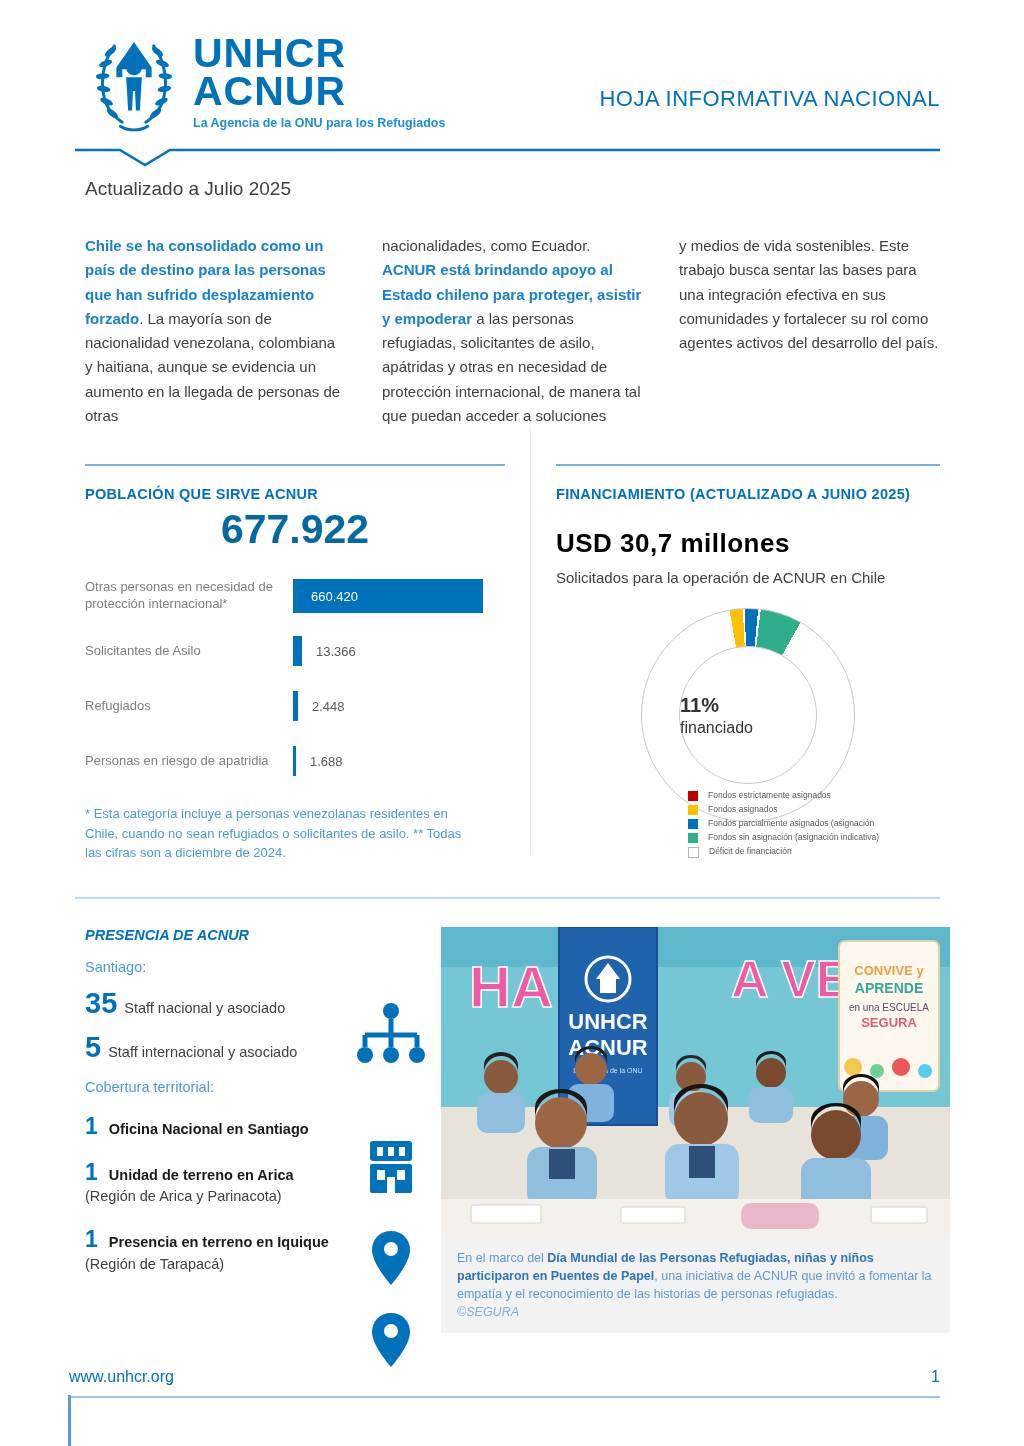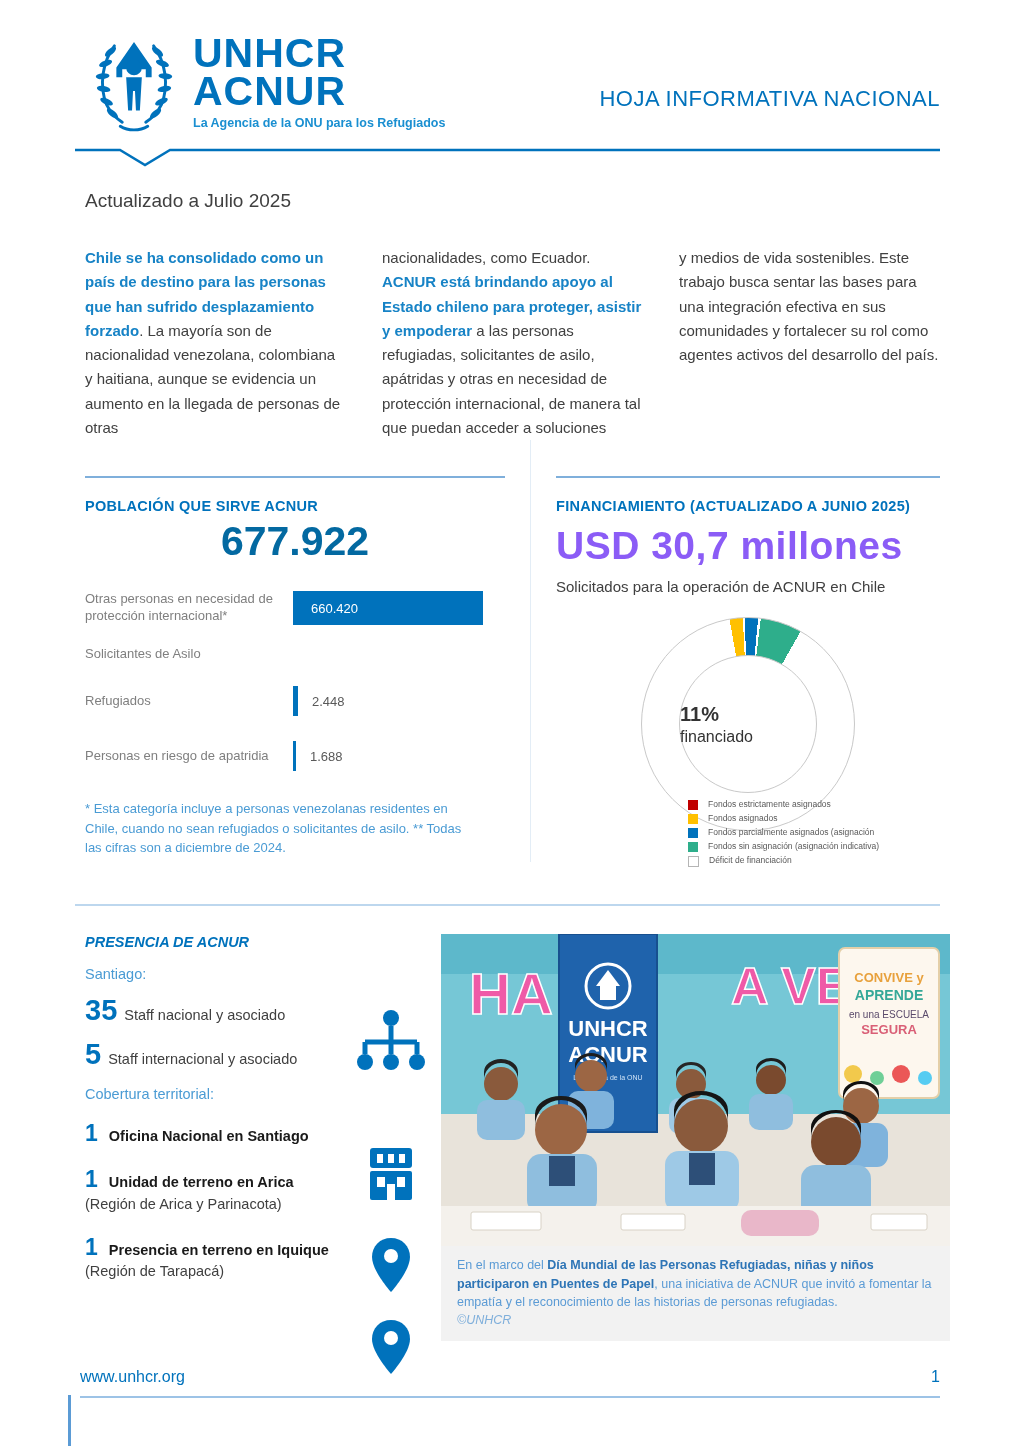--- a/index.html
+++ b/index.html
@@ -16,37 +16,37 @@
   .emblem{width:98px;height:104px;flex:0 0 auto;}
   .logo-text{margin-left:10px;line-height:1;}
   .logo-name{font-size:41px;font-weight:bold;color:#0072BC;letter-spacing:1px;line-height:0.93;}
   .logo-tagline{font-size:12.5px;font-weight:bold;color:#1A8FD1;margin-top:7px;white-space:nowrap;}
   .doc-type{margin-left:auto;margin-top:52px;font-size:22px;color:#0072BC;font-weight:500;letter-spacing:0.5px;}
   .header-rule{position:absolute;left:75px;right:84px;top:148px;height:20px;}
 
   
   .title-block{padding:40px 84px 0 85px;}
   .country{font-size:48px;font-weight:bold;color:#1a1a1a;letter-spacing:0.5px;}
-  .updated{font-size:19px;color:#404040;margin-top:12px;}
+  .updated{font-size:19px;color:#404040;}
 
   
   .intro{display:flex;gap:36px;padding:34px 84px 0 85px;}
   .intro-col{flex:1;font-size:15px;line-height:1.62;color:#404040;}
   .run-lead{color:#1783C6;font-weight:bold;}
   .run-body{color:#404040;}
 
   
   .mid{display:flex;padding:36px 84px 0 85px;position:relative;}
   .pop-block{width:420px;flex:0 0 auto;}
   .fin-block{margin-left:51px;width:384px;flex:0 0 auto;}
   .block-rule{height:0;border-top:2px solid #7FAFDB;margin-bottom:20px;}
   .mid-divider{position:absolute;left:530px;top:0;bottom:8px;width:1px;background:#e3edf6;}
   .sec-heading{font-size:14.5px;font-weight:bold;color:#0072BC;letter-spacing:0.3px;}
   .big-number{font-size:41px;font-weight:bold;color:#0369a1;margin-top:4px;text-align:center;}
-  .fin-amount{font-size:39px;font-weight:bold;color:#8b5cf6;margin-top:10px;letter-spacing:0.5px;}
+  .fin-amount{font-size:26px;font-weight:bold;color:#000000;margin-top:26px;letter-spacing:0.5px;}
   .fin-subtitle{font-size:15px;color:#404040;margin-top:10px;}
 
   
   .bars{margin-top:26px;}
   .bar-row{display:flex;align-items:center;margin-bottom:21px;}
   .bar-label{width:208px;flex:0 0 auto;font-size:13px;color:#7F7F7F;line-height:1.3;}
   .bar-zone{position:relative;height:34px;flex:1;display:flex;align-items:center;}
   .bar{background:#0072BC;height:30px;}
   .bar.first{height:34px;}
   .bar-val-in{position:absolute;left:18px;top:50%;transform:translateY(-50%);color:#fff;font-size:13px;}
@@ -87,21 +87,21 @@
 
   
   .photo-block{width:509px;margin-left:8px;}
   .photo-svg{display:block;width:509px;height:312px;}
   .caption{background:#f2f2f2;padding:10px 16px 12px 16px;font-size:12.5px;line-height:1.45;}
   .cap-normal{color:#5B9BD5;}
   .cap-bold{color:#2E75B6;font-weight:bold;}
   .cap-credit{color:#7FAFDB;font-style:italic;}
 
   
-  .footer{position:absolute;left:80px;right:84px;top:1368px;}
+  .footer{position:absolute;left:69px;right:84px;top:1368px;}
   .footer-top{display:flex;font-size:16px;color:#0072BC;}
   .footer-url{text-decoration:none;color:#0072BC;}
   .footer-page{margin-left:auto;}
   .footer-line{border-top:2px solid #9DC3E6;margin-top:10px;}
   .edge-bar{position:absolute;left:68px;top:1395px;width:3px;height:51px;background:#5B9BD5;}
 </style>
 </head>
 <body>
 
 <div class="page">
@@ -174,20 +174,24 @@
       <div class="bars">
         <div class="bar-row">
           <div class="bar-label">Otras personas en necesidad de protección internacional*</div>
           <div class="bar-zone">
             <div class="bar first" style="width: 190px;"></div>
             <div class="bar-val-in">660.420</div>
           </div>
         </div>
         <div class="bar-row">
           <div class="bar-label">Solicitantes de Asilo</div>
+          <div class="bar-zone">
+            <div class="bar" style="width: 9px;"></div>
+            <div class="bar-val-out">13.366</div>
+          </div>
         </div>
         <div class="bar-row">
           <div class="bar-label">Refugiados</div>
           <div class="bar-zone">
             <div class="bar" style="width: 5px;"></div>
             <div class="bar-val-out">2.448</div>
           </div>
         </div>
         <div class="bar-row">
           <div class="bar-label">Personas en riesgo de apatridia</div>
@@ -374,21 +378,21 @@
         </g>
 
         <rect x="0" y="272" width="509" height="40" fill="#f4f1ec"></rect>
         <rect x="30" y="278" width="70" height="18" rx="2" fill="#ffffff" stroke="#d8d2c6"></rect>
         <rect x="180" y="280" width="64" height="16" rx="2" fill="#ffffff" stroke="#d8d2c6"></rect>
         <rect x="300" y="276" width="78" height="26" rx="10" fill="#e9b7c9"></rect>
         <rect x="430" y="280" width="56" height="16" rx="2" fill="#ffffff" stroke="#d8d2c6"></rect>
       </svg>
       <div class="caption">
         <span class="cap-normal">En el marco del </span><span class="cap-bold">Día Mundial de las Personas Refugiadas, niñas y niños participaron en Puentes de Papel</span><span class="cap-normal">, una iniciativa de ACNUR que invitó a fomentar la empatía y el reconocimiento de las historias de personas refugiadas. </span><br>
-        <span class="cap-credit">©UNHCR</span>
+        <span class="cap-credit">©SEGURA</span>
       </div>
     </div>
   </div>
 
   <div class="footer">
     <div class="footer-top">
       <a class="footer-url" href="#">www.unhcr.org</a>
       <div class="footer-page">1</div>
     </div>
     <div class="footer-line"></div>

